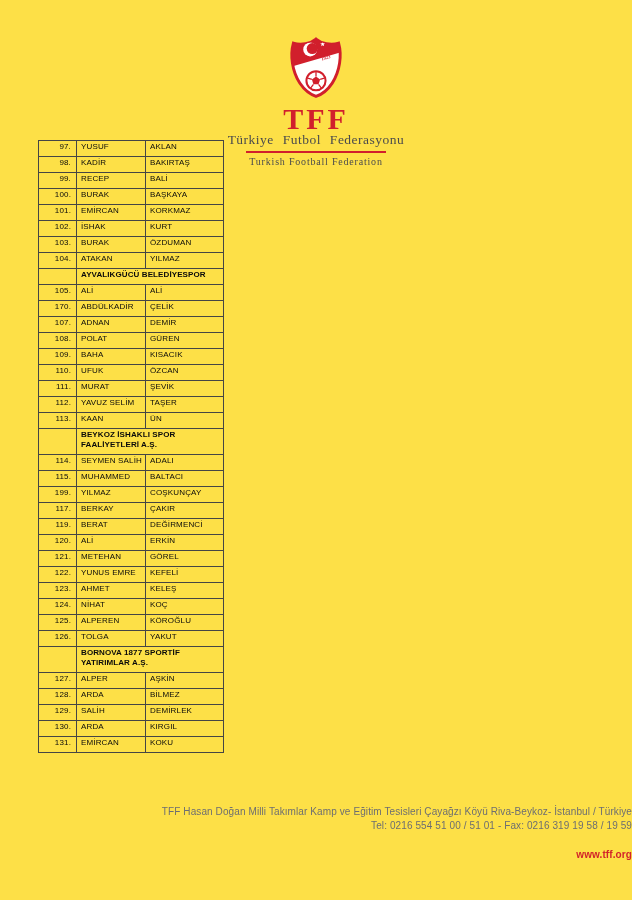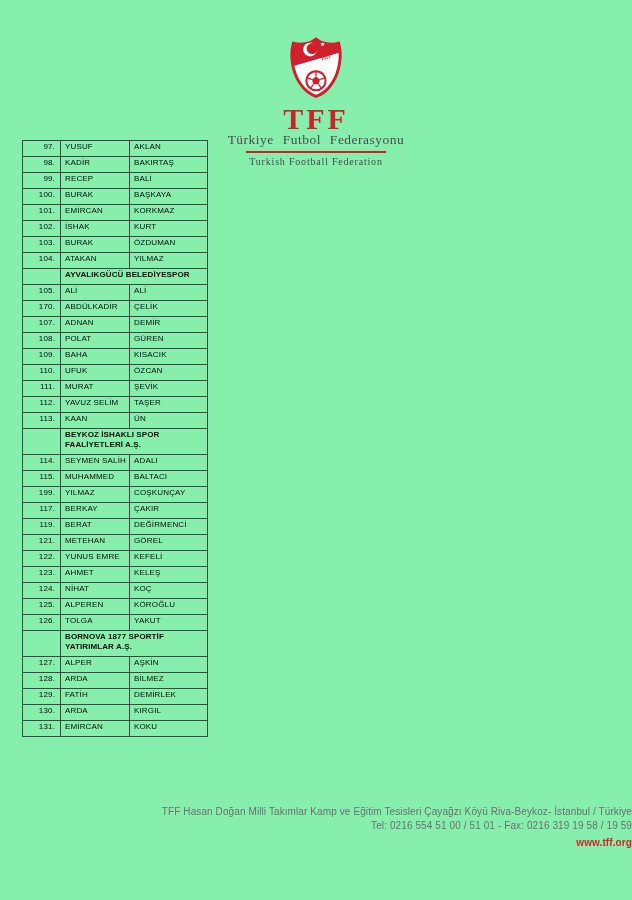--- a/index.html
+++ b/index.html
@@ -1,59 +1,59 @@
 <!DOCTYPE html>
 <html><head>
 <meta charset="utf-8">
 <style>
   html,body{margin:0;padding:0;}
   body{
     width:632px;height:900px;background:#ffffff;position:relative;
     font-family:"Liberation Sans",sans-serif;overflow:hidden;
   }
-  .page{position:absolute;inset:0;background:#86efac;}
+  .page{position:absolute;inset:0;background:#fde047;}
 
   
   .header{position:absolute;top:36px;left:0;width:100%;text-align:center;}
   .crest{width:58px;height:64px;display:inline-block;}
   .wordmark{
     font-family:"Liberation Serif",serif;font-weight:bold;font-size:30px;
     color:#d11f2c;letter-spacing:3px;line-height:28px;margin-top:1px;
   }
   .name-tr{
     font-family:"Liberation Serif",serif;font-size:13.5px;color:#4b4b4d;
     letter-spacing:0.5px;word-spacing:5px;line-height:14px;
   }
   .divider{width:140px;height:2px;background:#d11f2c;margin:4px auto 4px auto;}
   .name-en{
     font-family:"Liberation Serif",serif;font-size:10px;color:#4b4b4d;
     letter-spacing:0.8px;line-height:10px;
   }
 
   
   table.roster{
-    position:absolute;left:22px;top:140px;width:185px;
+    position:absolute;left:38px;top:140px;width:185px;
     border-collapse:collapse;table-layout:fixed;
   }
   table.roster td{
     border:1px solid #454545;vertical-align:top;
     font-size:8px;line-height:10px;color:#0a0a0a;
     padding:1px 3px 4px 4px;letter-spacing:0.15px;
     overflow:hidden;
   }
   table.roster td.num{text-align:right;padding-right:5px;}
   table.roster td.club{font-weight:bold;letter-spacing:0.1px;}
 
   
   .footer{
     position:absolute;top:805px;left:0;width:100%;text-align:right;
     color:#6d6e71;font-size:10px;line-height:13.5px;letter-spacing:0.1px;
   }
   .website{
-    display:inline-block;margin-top:4px;color:#d2232a;font-weight:bold;
+    display:inline-block;margin-top:16px;color:#d2232a;font-weight:bold;
     font-size:10px;text-decoration:none;
   }
 </style>
 </head>
 <body>
 
 <div class="page">
 
   <div class="header">
     <svg class="crest" viewBox="0 0 100 110">
@@ -207,20 +207,25 @@
           <td class="num">117.</td>
           <td class="first">BERKAY</td>
           <td class="last">ÇAKIR</td>
         </tr>
         <tr>
           <td class="num">119.</td>
           <td class="first">BERAT</td>
           <td class="last">DEĞİRMENCİ</td>
         </tr>
         <tr>
+          <td class="num">120.</td>
+          <td class="first">ALİ</td>
+          <td class="last">ERKİN</td>
+        </tr>
+        <tr>
           <td class="num">121.</td>
           <td class="first">METEHAN</td>
           <td class="last">GÖREL</td>
         </tr>
         <tr>
           <td class="num">122.</td>
           <td class="first">YUNUS EMRE</td>
           <td class="last">KEFELİ</td>
         </tr>
         <tr>
@@ -252,21 +257,21 @@
           <td class="first">ALPER</td>
           <td class="last">AŞKİN</td>
         </tr>
         <tr>
           <td class="num">128.</td>
           <td class="first">ARDA</td>
           <td class="last">BİLMEZ</td>
         </tr>
         <tr>
           <td class="num">129.</td>
-          <td class="first">FATİH</td>
+          <td class="first">SALİH</td>
           <td class="last">DEMİRLEK</td>
         </tr>
         <tr>
           <td class="num">130.</td>
           <td class="first">ARDA</td>
           <td class="last">KIRGIL</td>
         </tr>
         <tr>
           <td class="num">131.</td>
           <td class="first">EMİRCAN</td>

